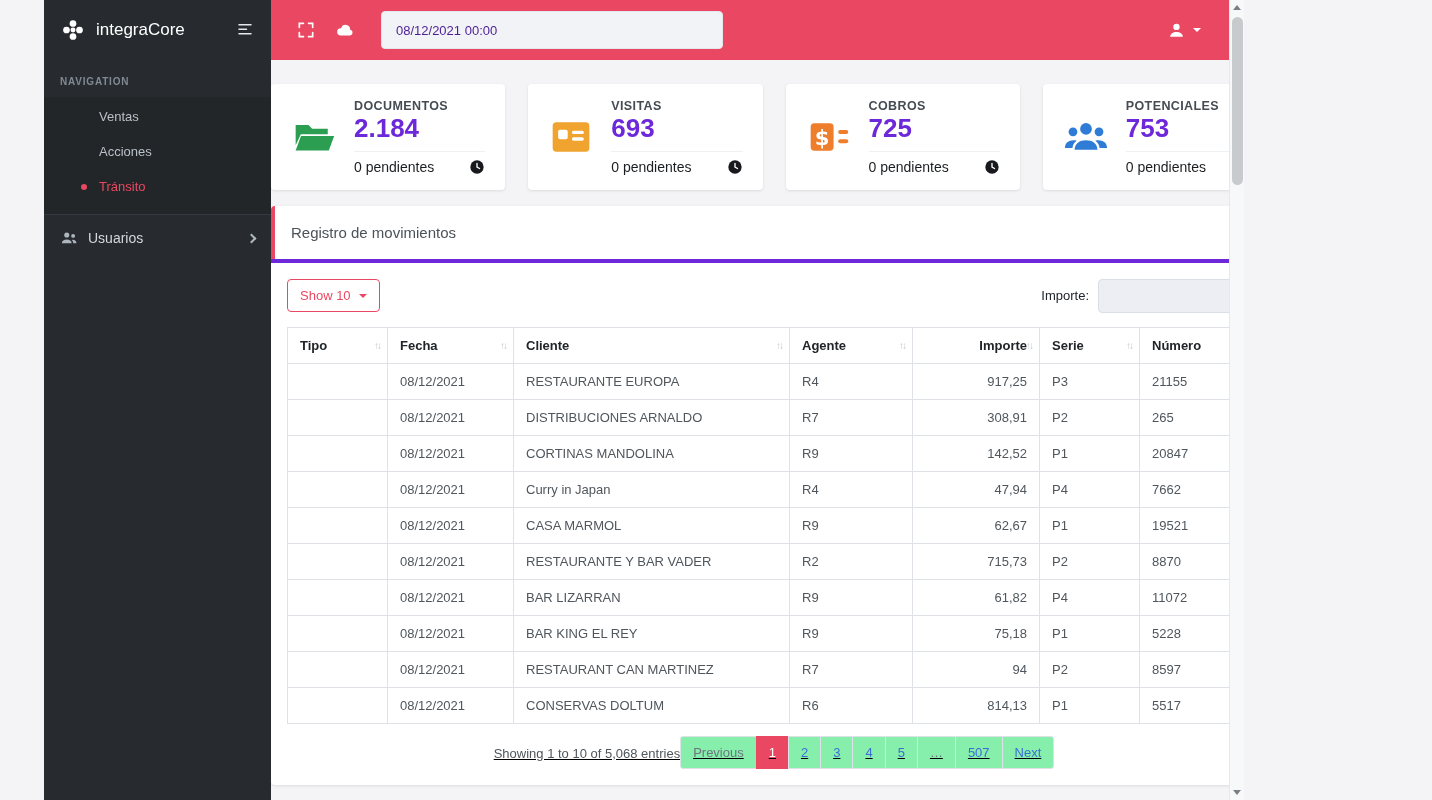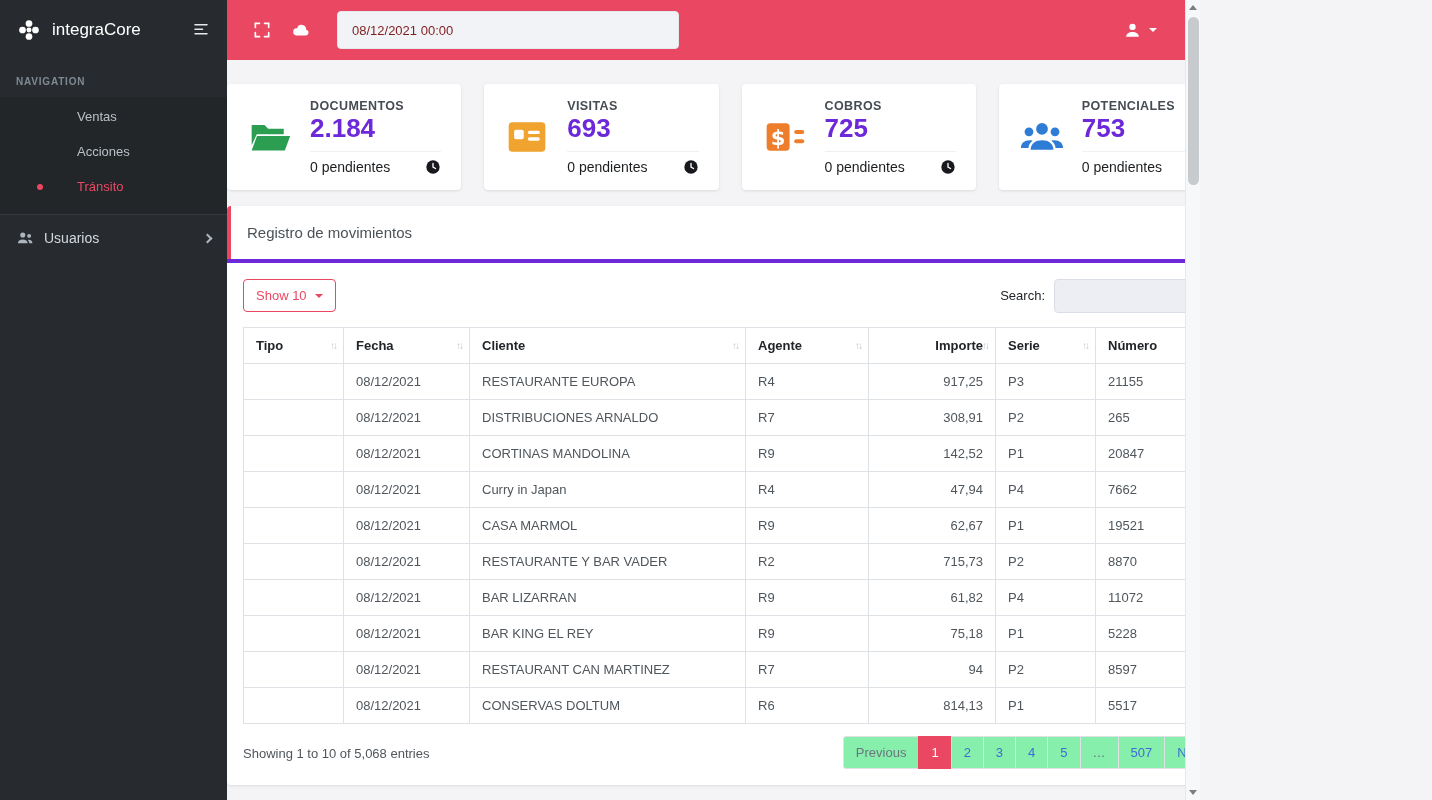--- a/index.html
+++ b/index.html
@@ -5,51 +5,51 @@
 <style>
   * { box-sizing: border-box; margin: 0; padding: 0; }
   html, body { width: 1432px; height: 800px; }
   body {
     font-family: "Liberation Sans", "DejaVu Sans", sans-serif;
     background: #f4f4f7;
     overflow: hidden;
     --accent: #ea4862;
     --link: #3e6cd6;
   }
-  .app { display: flex; width: 1200px; height: 800px; }
+  .app { display: flex; width: 1200px; height: 800px; margin-left: 44px; }
 
   
   .sidebar { width: 227px; flex-shrink: 0; background: #272b2f; color: #c9cfd6; display: flex; flex-direction: column; }
   .brand { height: 60px; display: flex; align-items: center; padding: 0 16px; gap: 10px; flex-shrink: 0; }
   .brand-logo { width: 26px; height: 26px; color: #fff; flex-shrink: 0; }
   .brand-logo svg { width: 100%; height: 100%; }
   .brand-name { color: #fff; font-size: 17px; flex: 1; }
   .burger { width: 20px; height: 18px; color: #e6e9ec; cursor: pointer; }
   .burger svg { width: 100%; height: 100%; }
   .nav-label { font-size: 10px; font-weight: bold; letter-spacing: .8px; color: #7f8a93; padding: 16px 16px 10px 16px; }
   .nav-item { display: flex; align-items: center; gap: 10px; padding: 12px 16px; font-size: 14px; color: #d3d8dd; cursor: pointer; }
   .nav-item.open { background: #212529; }
   .nav-icon { width: 18px; height: 18px; color: #aeb6bd; flex-shrink: 0; }
   .nav-icon svg { width: 100%; height: 100%; }
   .chev { width: 7px; height: 7px; border-right: 2px solid #aeb6bd; border-bottom: 2px solid #aeb6bd; margin-left: auto; }
   .chev.down { transform: rotate(45deg); margin-top: -3px; }
   .chev.right { transform: rotate(-45deg); }
   .subnav { background: #222629; padding: 2px 0 10px 0; border-bottom: 1px solid #343a3f; }
-  .subnav-item { position: relative; padding: 10px 16px 10px 77px; font-size: 13px; color: #b9c0c7; cursor: pointer; }
+  .subnav-item { position: relative; padding: 10px 16px 10px 55px; font-size: 13px; color: #b9c0c7; cursor: pointer; }
   .subnav-item.active { color: var(--accent); }
   .subnav-item.active::before { content: ''; position: absolute; left: 37px; top: 50%; margin-top: -3px; width: 6px; height: 6px; border-radius: 50%; background: var(--accent); }
   .nav-item.usuarios { margin-top: 2px; }
 
   
   .main-col { flex: 1; min-width: 0; display: flex; flex-direction: column; }
   .topbar { height: 60px; flex-shrink: 0; background: var(--accent); display: flex; align-items: center; padding: 0 28px 0 25px; }
   .tb-icon { width: 20px; height: 20px; color: #fff; cursor: pointer; margin-right: 19px; flex-shrink: 0; }
   .tb-icon svg { width: 100%; height: 100%; }
   .tb-icon.second { margin-right: 26px; }
-  .date-input { width: 342px; height: 38px; background: #f1f3f7; border: 1px solid #e4e7ed; border-radius: 4px; padding: 0 14px; font-size: 13px; color: #7f1d1d; font-family: inherit; outline: none; }
+  .date-input { width: 342px; height: 38px; background: #f1f3f7; border: 1px solid #e4e7ed; border-radius: 4px; padding: 0 14px; font-size: 13px; color: #4c1d95; font-family: inherit; outline: none; }
   .date-input.first { margin-right: 18px; }
   .user-menu { margin-left: auto; display: flex; align-items: center; gap: 7px; cursor: pointer; }
   .user-icon { width: 19px; height: 19px; color: #fff; }
   .user-icon svg { width: 100%; height: 100%; }
   .caret-down-white { width: 0; height: 0; border-left: 4px solid transparent; border-right: 4px solid transparent; border-top: 4px solid #fff; }
 
   
   .content { flex: 1; overflow: hidden; padding-top: 24px; }
   .container { width: 1006px; margin: 0 auto; }
   .stats-row { display: flex; gap: 23px; }
@@ -74,21 +74,21 @@
   .search-wrap { display: flex; align-items: center; gap: 9px; font-size: 13px; color: #212529; }
   .search-input { width: 163px; height: 34px; background: #eceef3; border: 1px solid #dadfe6; border-radius: 4px; padding: 0 10px; font-size: 13px; font-family: inherit; outline: none; }
 
   table { width: 100%; border-collapse: collapse; table-layout: fixed; }
   th, td { border: 1px solid #dee2e6; font-size: 13px; padding: 10px 12px; text-align: left; overflow: hidden; white-space: nowrap; text-overflow: ellipsis; line-height: 15px; }
   th { color: #212529; font-weight: bold; position: relative; cursor: pointer; }
   td { color: #4f565c; }
   .sort-glyph { position: absolute; right: 7px; top: 50%; transform: translateY(-50%); font-size: 10px; font-weight: normal; color: #c0c6cc; letter-spacing: -2px; }
   .al-right { text-align: right; }
 
-  .table-footer { display: flex; justify-content: space-between; align-items: flex-start; margin-top: 12px; }
+  .table-footer { display: flex; justify-content: center; align-items: flex-start; margin-top: 12px; text-decoration: underline; }
   .showing { font-size: 13px; color: #4f565c; padding-top: 10px; }
   .pagination { display: flex; }
   .page-btn { font-size: 13px; padding: 8px 12px; border: 1px solid #dee2e6; margin-left: -1px; background: #86efac; color: var(--link); cursor: pointer; text-align: center; }
   .page-btn:first-child { margin-left: 0; border-radius: 3px 0 0 3px; }
   .page-btn:last-child { border-radius: 0 3px 3px 0; }
   .page-btn.active { background: var(--accent); border-color: var(--accent); color: #fff; }
   .page-btn.disabled, .page-btn.ellipsis { color: #6c757d; cursor: default; }
 
   
   .page-scrollbar { width: 15px; flex-shrink: 0; background: #f7f8f9; border-left: 1px solid #e6e8ea; display: flex; flex-direction: column; align-items: center; }
@@ -281,21 +281,21 @@
         <div class="panel">
           <div class="panel-header">Registro de movimientos</div>
           <div class="panel-body">
 
             <div class="toolbar">
               <button class="show-btn">
                 <span>Show 10</span>
                 <span class="caret-down-accent"></span>
               </button>
               <div class="search-wrap">
-                <span>Search:</span>
+                <span>Importe:</span>
                 <input class="search-input" value="" style="">
               </div>
             </div>
 
             <table>
               <colgroup>
                 <col style="width:100px">
                   <col style="width:126px">
                   <col style="width:276px">
                   <col style="width:123px">

